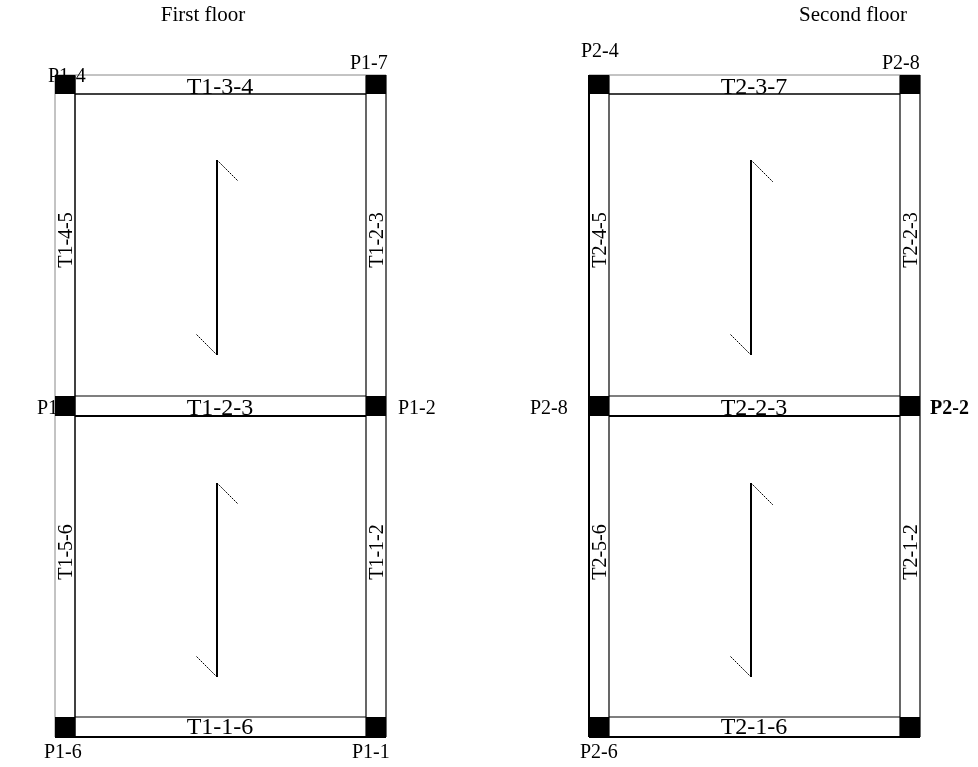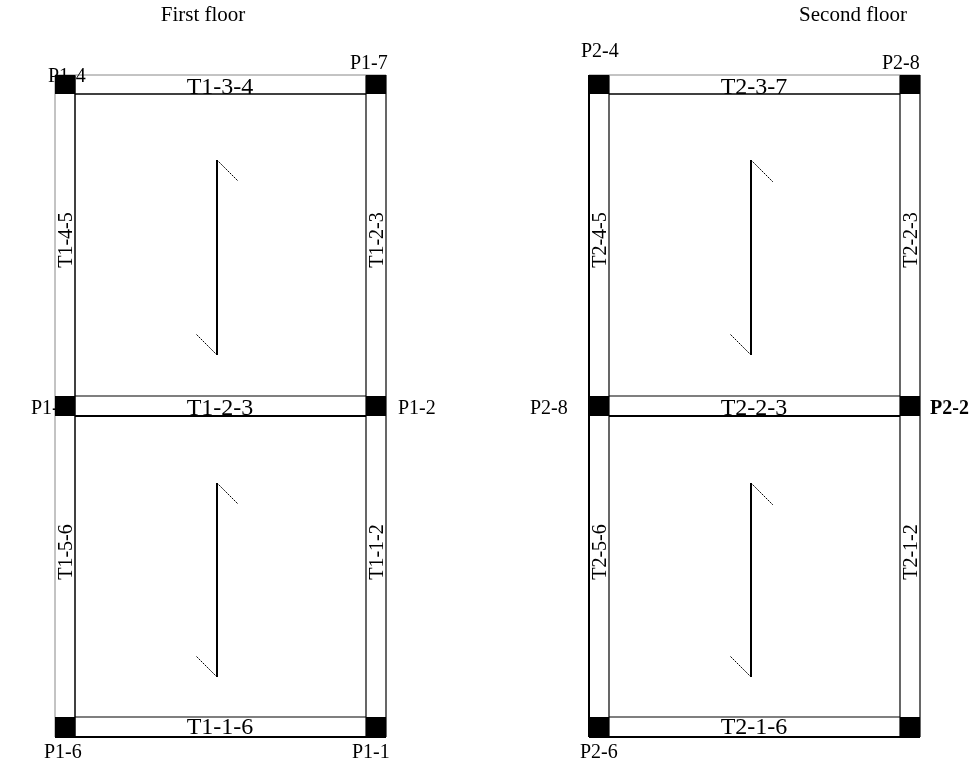--- a/index.html
+++ b/index.html
@@ -79,21 +79,21 @@
       <line x1="751" y1="483" x2="773" y2="505" stroke-width="1" stroke-dasharray="2,1"></line>
       <line x1="751" y1="677" x2="730" y2="656" stroke-width="1" stroke-dasharray="2,1"></line>
     </g>
   </g>
 </svg>
 
 <div class="title" style="left:53px;">First floor</div>
 
 <div class="lbl" style="left:48px; top:65px;">P1-4</div>
 <div class="lbl" style="left:350px; top:52px;">P1-7</div>
-<div class="lbl" style="left:2px; top:397px;padding-left:29px;">P1-5</div>
+<div class="lbl" style="left:8px; top:397px;padding-left:29px;">P1-5</div>
 <div class="lbl" style="left:398px; top:397px;">P1-2</div>
 <div class="lbl" style="left:44px; top:741px;">P1-6</div>
 <div class="lbl" style="left:352px; top:741px;">P1-1</div>
 
 <div class="beam-h" style="left:170px; top:76px; width:100px;">T1-3-4</div>
 <div class="beam-h" style="left:170px; top:397px; width:100px;">T1-2-3</div>
 <div class="beam-h" style="left:170px; top:716px; width:100px;">T1-1-6</div>
 
 <div class="beam-v" style="left:15px; top:230px;">T1-4-5</div>
 <div class="beam-v" style="left:15px; top:542px;">T1-5-6</div>

